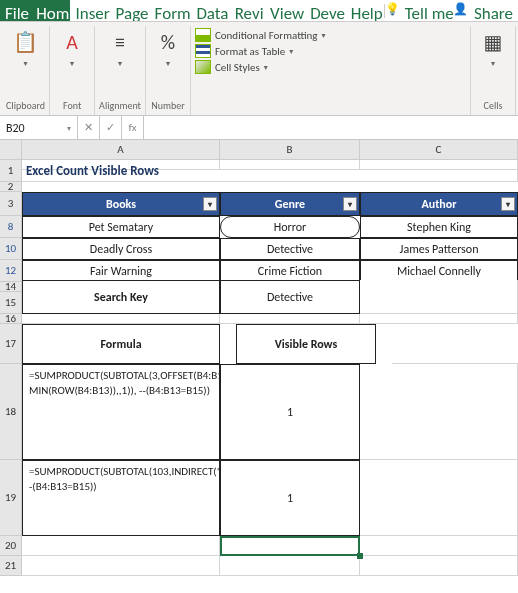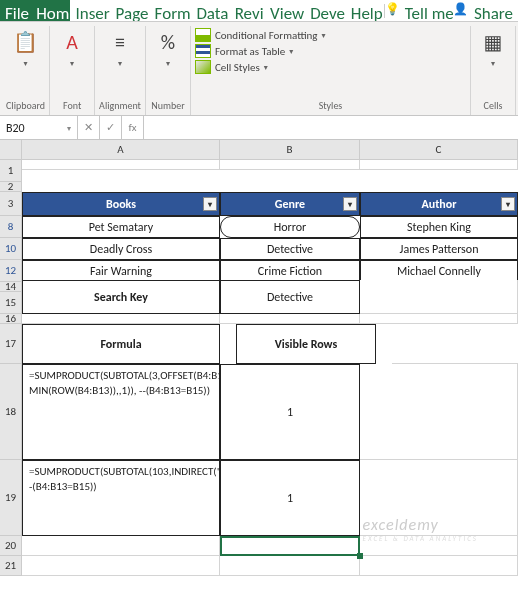--- a/index.html
+++ b/index.html
@@ -130,21 +130,20 @@
         <div class="style-icon" style="background:repeating-linear-gradient(#2f5597 0 3px,#fff 3px 6px);"></div>
         <span>Format as Table</span>
         <span class="drop">▾</span>
       </div>
       <div class="style-row">
         <div class="style-icon" style="background:linear-gradient(135deg,#e6e6e6,#7fba00);"></div>
         <span>Cell Styles</span>
         <span class="drop">▾</span>
       </div>
     </div>
-    <div class="group-label">Styles</div>
   </div>
   <div class="group">
     <div class="big-btn">
       <div class="big-icon">▦</div>
       <div class="glabel">
           <span class="drop">▾</span>
         </div>
     </div>
     <div class="group-label">Cells</div>
   </div>
@@ -182,20 +181,21 @@
     <div class="rowhead" style="height:10px;">16</div>
     <div class="rowhead" style="height:40px;">17</div>
     <div class="rowhead" style="height:96px;">18</div>
     <div class="rowhead" style="height:76px;">19</div>
     <div class="rowhead" style="height:20px;">20</div>
     <div class="rowhead" style="height:20px;">21</div>
   </div>
 
   <div class="cells">
 
+    <div class="merged-title" style="left:0;top:0;width:496px;height:22px;">Excel Count Visible Rows</div>
 
     <div class="row" style="height:10px;">
         <div class="cell" style="width:198px;"></div>
         <div class="cell" style="width:140px;"></div>
         <div class="cell" style="width:158px;"></div>
       </div>
     <div style="height:22px;"></div>
 
     <div class="row" style="height:24px;position:absolute;top:32px;">
       <div class="cell hdr-cell center" style="width:198px;">
@@ -272,17 +272,13 @@
     <div class="row" style="height:20px;position:absolute;top:396px;">
         <div class="cell" style="width:198px;"></div>
         <div class="cell" style="width:140px;"></div>
         <div class="cell" style="width:158px;"></div>
       </div>
 
     <div class="active-cell-border" style="left:198px;top:376px;width:140px;height:20px;"></div>
     <div class="active-handle" style="left:335px;top:393px;"></div>
   </div>
 
-  <div class="watermark">
-    <span>exceldemy</span>
-    <small>EXCEL &amp; DATA ANALYTICS</small>
-  </div>
 </div>
 
 </body></html>

